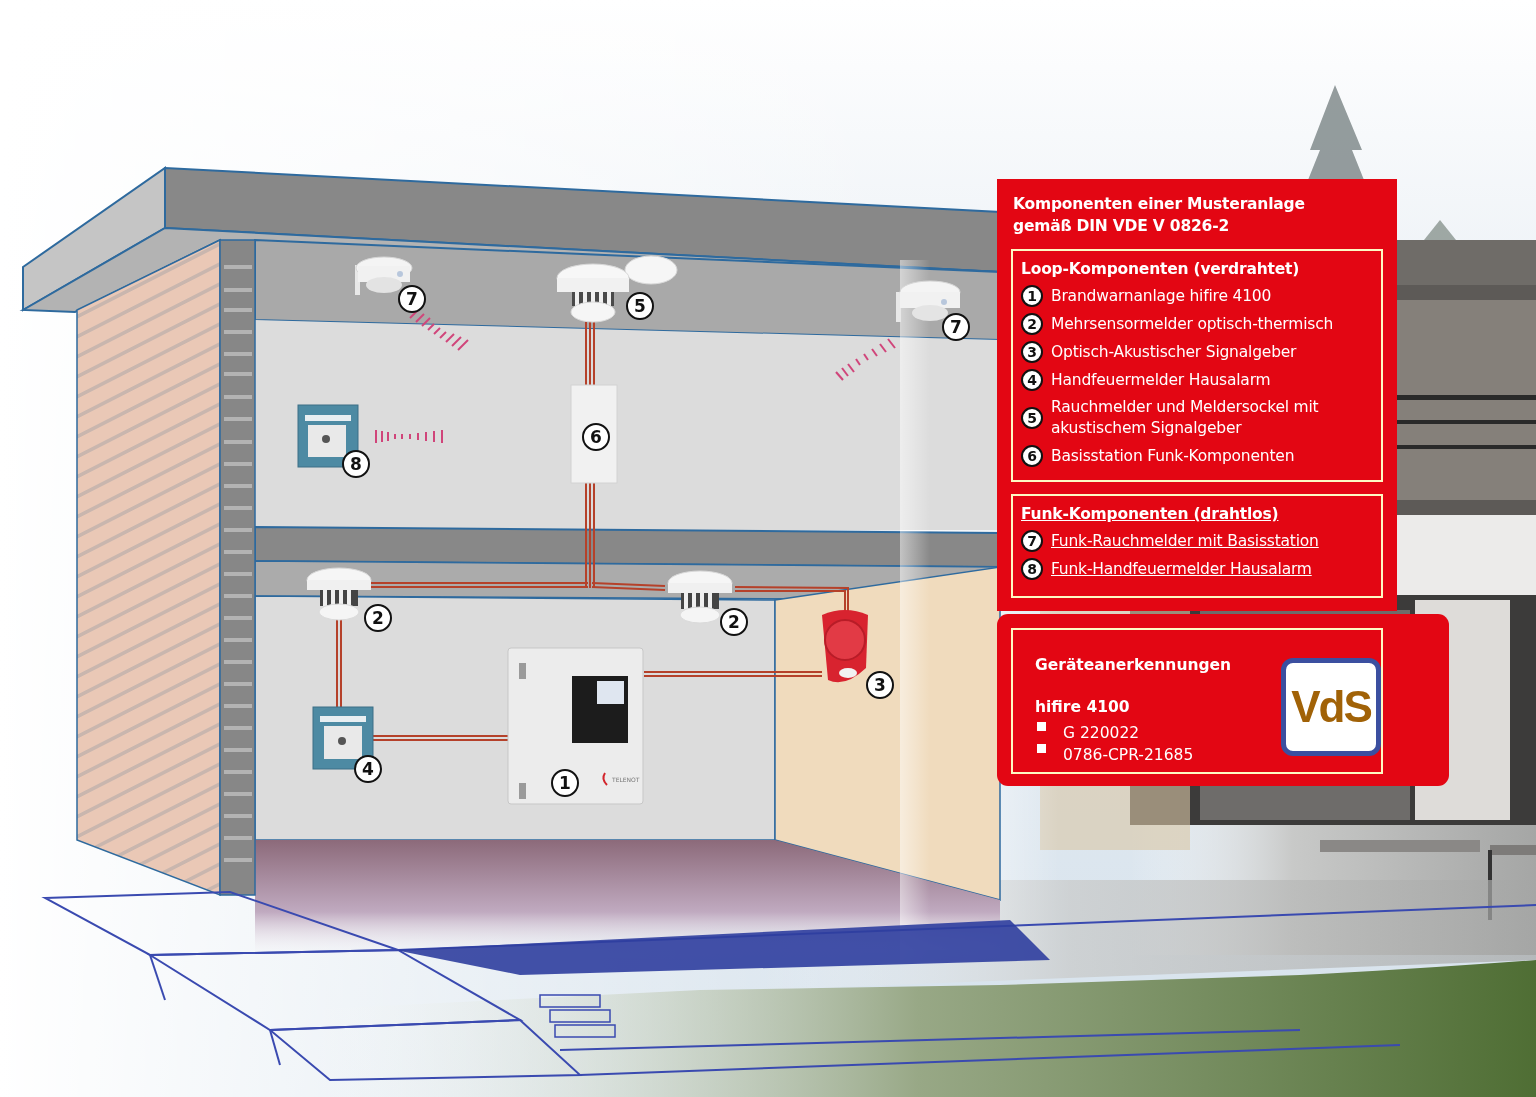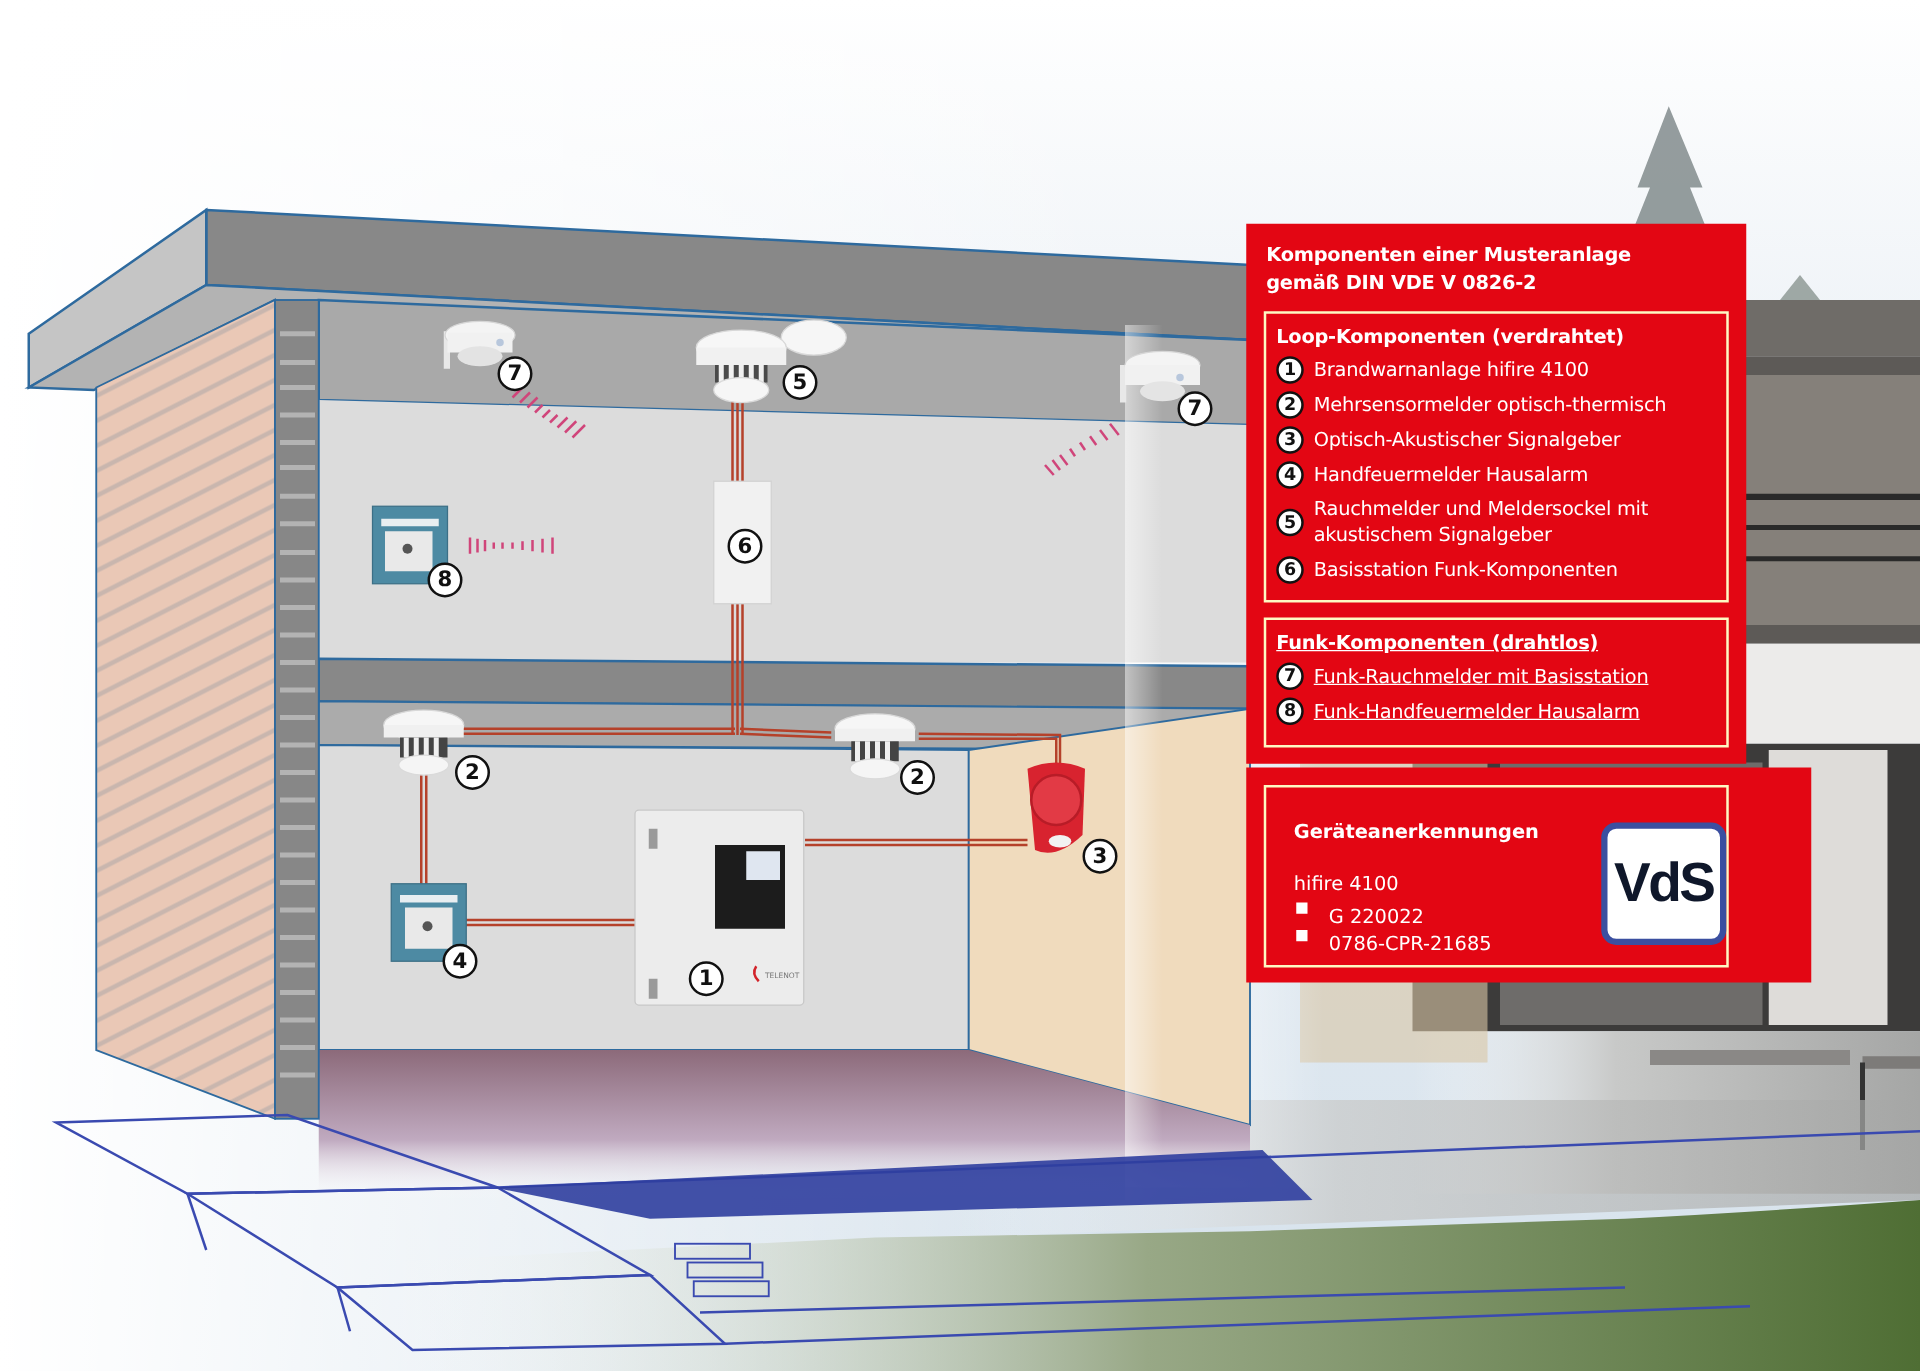--- a/index.html
+++ b/index.html
@@ -32,30 +32,30 @@
   }
   .legend-item .num {
     flex: 0 0 auto; width: 22px; height: 22px; border-radius: 50%;
     background: #fff; border: 2px solid #111; color: #111; box-sizing: border-box;
     font-weight: bold; font-size: 14px; text-align: center; line-height: 18px;
     margin-right: 8px;
   }
   .legend-item .txt { white-space: pre-line; line-height: 21px; }
 
   .cert-heading { position: absolute; left: 22px; top: 26px; font-weight: bold; font-size: 15.5px; }
-  .cert-product { position: absolute; left: 22px; top: 68px; font-weight: normal; font-size: 15.5px; }
+  .cert-product { position: absolute; left: 22px; top: 68px; font-weight: bold; font-size: 15.5px; }
   .cert-list { position: absolute; left: 24px; top: 92px; margin: 0; padding: 0; list-style: none; }
   .cert-list li { font-size: 15.5px; line-height: 22px; display: flex; align-items: flex-start; }
   .cert-list li .sq { width: 9px; height: 9px; background: #fff; display: inline-block; margin-right: 17px; }
 
   .vds-logo {
     position: absolute; left: 268px; top: 28px; width: 100px; height: 98px;
     background: #fff; border: 5px solid #3b4fa0; border-radius: 12px; box-sizing: border-box;
     display: flex; align-items: center; justify-content: center;
-    color: #0f172a; font-family: "Liberation Sans", sans-serif; font-weight: bold; font-size: 44px;
+    color: #a16207; font-family: "Liberation Sans", sans-serif; font-weight: bold; font-size: 44px;
     letter-spacing: -2px;
   }
 
   
   .badge {
     position: absolute; width: 28px; height: 28px; border-radius: 50%;
     background: #ffffff; border: 2px solid #111; box-sizing: border-box;
     color: #111; font-weight: bold; font-size: 17px; text-align: center; line-height: 24px;
     font-family: "DejaVu Sans", sans-serif;
   }
@@ -405,21 +405,21 @@
           <span class="txt">Funk-Rauchmelder mit Basisstation</span>
         </div>
         <div class="legend-item">
           <span class="num">8</span>
           <span class="txt">Funk-Handfeuermelder Hausalarm</span>
         </div>
       </div>
   </div>
 </div>
 
-<div class="panel" style="left:997px; top:614px; width:452px; height:172px;">
+<div class="panel" style="left:997px; top:614px; width:452px; height:172px;border-radius:11px;">
   <div class="inner" style="left:14px; top:14px; width:372px; height:146px;">
     <div class="cert-heading">Geräteanerkennungen</div>
     <div class="cert-product">hifire 4100</div>
     <ul class="cert-list">
       <li>
           <span class="sq"></span>
           <span>G 220022</span>
         </li>
       <li>
           <span class="sq"></span>

